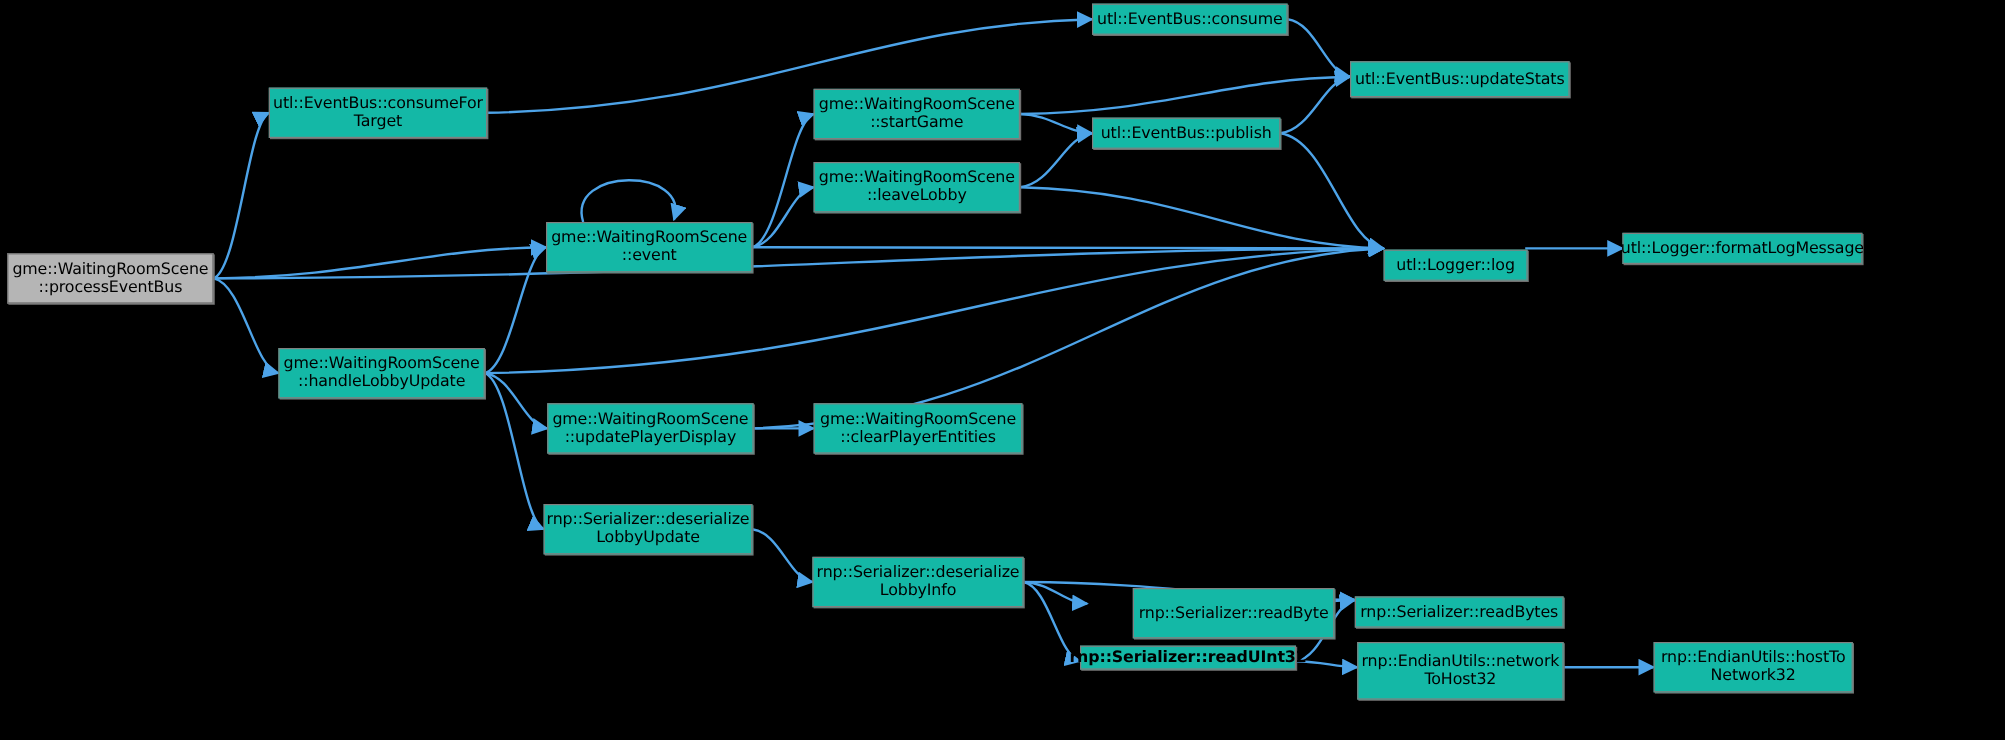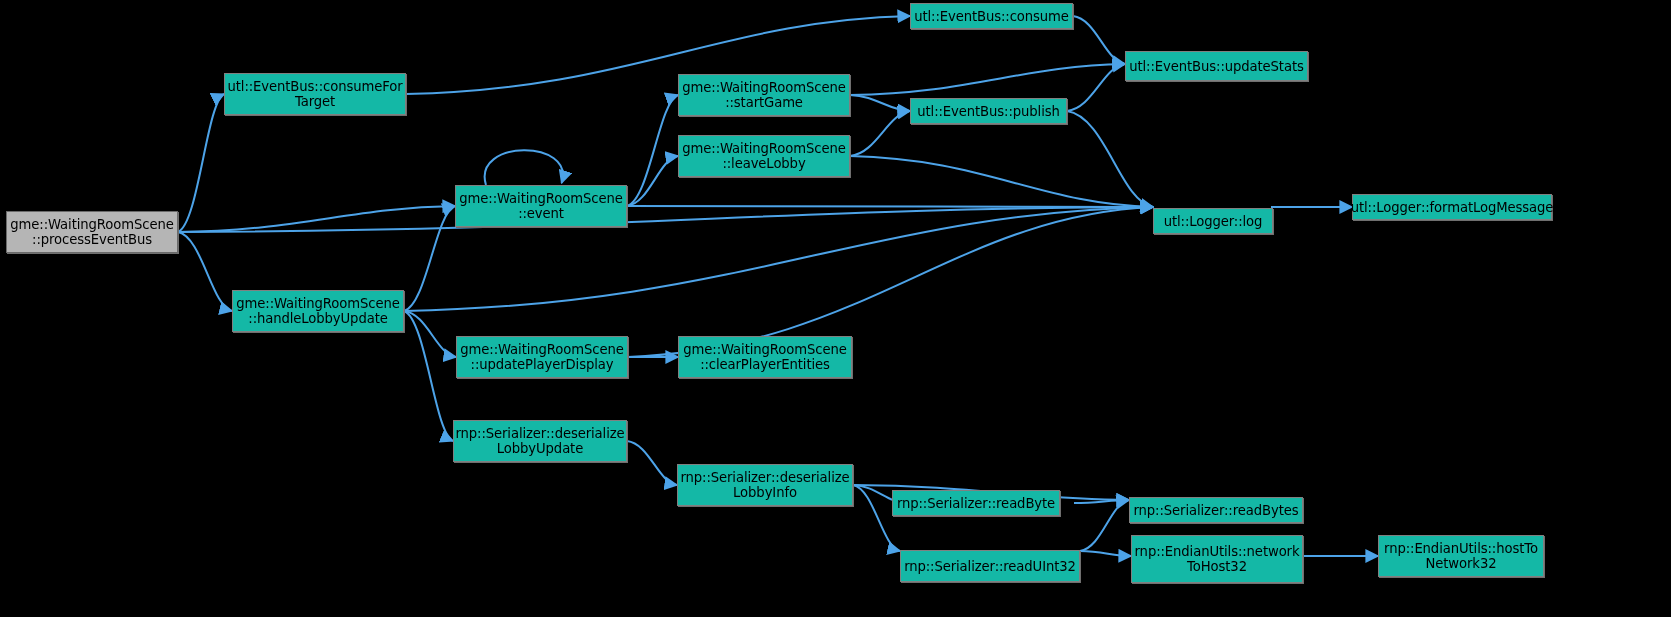--- a/index.html
+++ b/index.html
@@ -108,21 +108,21 @@
       <div class="node" style="left: 1153px; top: 208px; width: 120px; height: 26px;"><span>utl::Logger::log</span></div>
       <div class="node" style="left: 1352px; top: 194px; width: 200px; height: 26px;"><span>utl::Logger::formatLogMessage</span></div>
       <div class="node" style="left: 456px; top: 336px; width: 172px; height: 42px;"><span>gme::WaitingRoomScene
 ::updatePlayerDisplay</span></div>
       <div class="node" style="left: 678px; top: 336px; width: 174px; height: 42px;"><span>gme::WaitingRoomScene
 ::clearPlayerEntities</span></div>
       <div class="node" style="left: 453px; top: 420px; width: 174px; height: 42px;"><span>rnp::Serializer::deserialize
 LobbyUpdate</span></div>
       <div class="node" style="left: 677px; top: 464px; width: 176px; height: 42px;"><span>rnp::Serializer::deserialize
 LobbyInfo</span></div>
-      <div class="node" style="left: 892px; top: 490px; width: 168px; height: 26px;"><span>rnp::Serializer::readByte</span></div>
+      <div class="node" style="left: 944px; top: 490px; width: 168px; height: 42px;"><span>rnp::Serializer::readByte</span></div>
       <div class="node" style="left: 1129px; top: 487px; width: 174px; height: 26px; margin-top: 10px;"><span>rnp::Serializer::readBytes</span></div>
-      <div class="node" style="left: 900px; top: 550px; width: 180px; height: 32px;"><span>rnp::Serializer::readUInt32</span></div>
+      <div class="node" style="left: 900px; top: 538px; width: 180px; height: 20px; font-weight: bold;"><span>rnp::Serializer::readUInt32</span></div>
       <div class="node" style="left: 1131px; top: 535px; width: 172px; height: 48px;"><span>rnp::EndianUtils::network
 ToHost32</span></div>
       <div class="node" style="left: 1378px; top: 535px; width: 166px; height: 42px;"><span>rnp::EndianUtils::hostTo
 Network32</span></div>
     </div>
 </div>
 
 </body></html>

